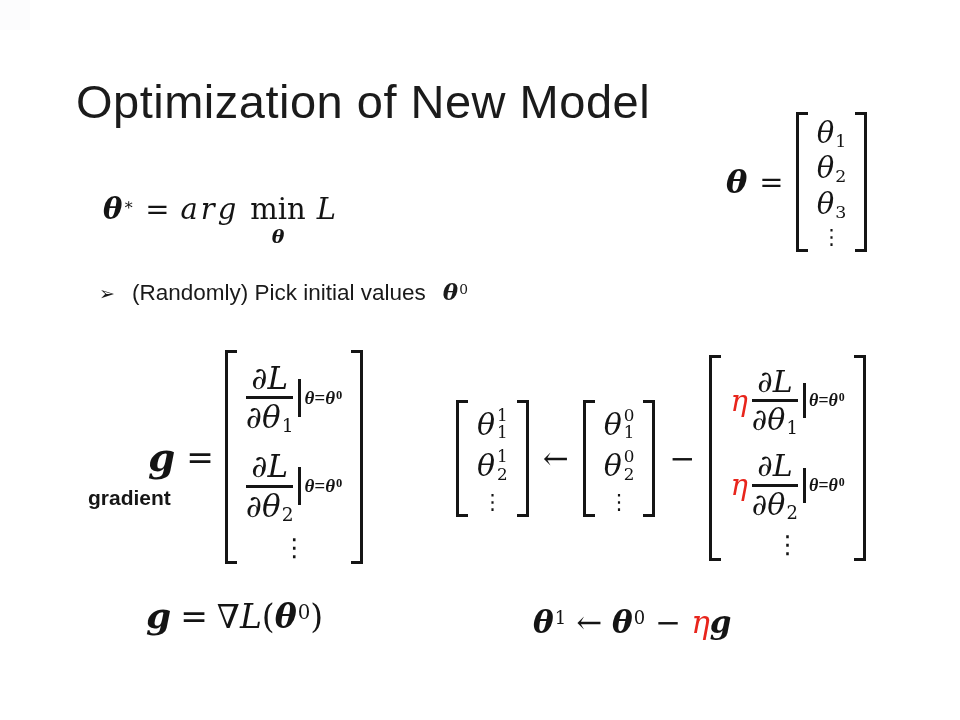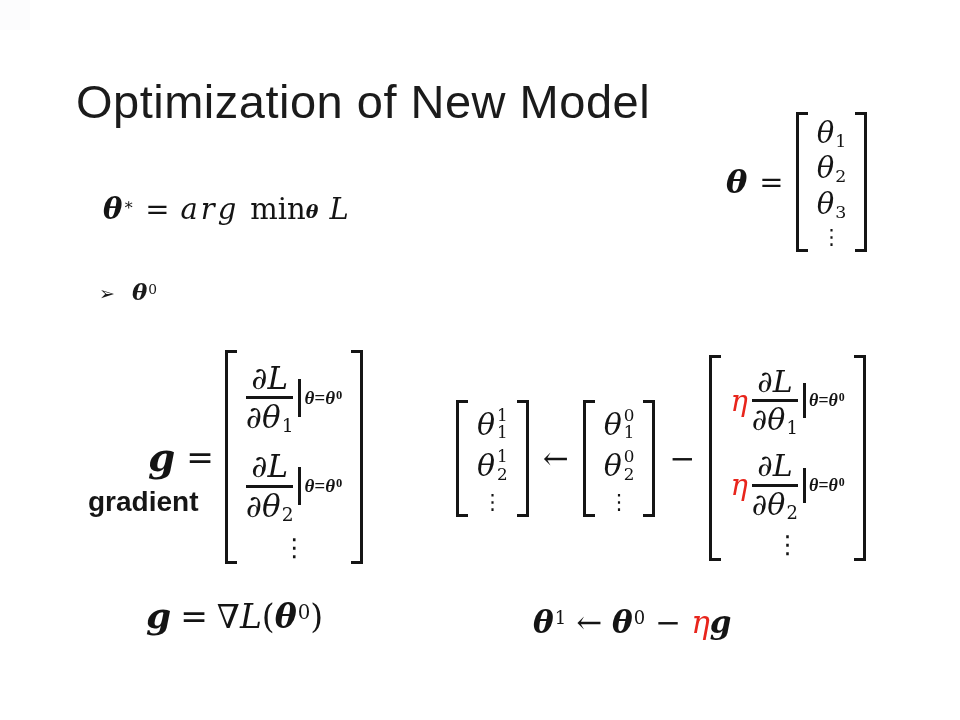--- a/index.html
+++ b/index.html
@@ -41,32 +41,32 @@
   .cond-txt { font-size:19px; font-weight:bold; font-style:italic; font-family:Liberation Serif, serif; display:inline-flex; align-items:baseline; }
   .cond-txt .csup { font-size:0.66em; font-style:normal; transform:translateY(-0.4em); margin-left:1px; }
 
   #theta-def { left:726px; top:112px; display:flex; align-items:center; gap:12px; font-size:29px; }
   #theta-def .lhs { font-size:32px; }
   #theta-def .tdrow { line-height:1.22; }
 
   #argmin { left:103px; top:192px; display:flex; align-items:baseline; gap:11px; font-size:29px; }
   #argmin .star { font-size:16px; transform:translateY(-0.55em); display:inline-block; margin-left:1px; }
   #argmin .argw { letter-spacing:3px; }
-  .minunder { display:inline-flex; flex-direction:row; align-items:center; line-height:1; }
+  .minunder { display:inline-flex; flex-direction:column; align-items:center; line-height:1; }
   .minunder .minsub { font-size:19px; margin-top:3px; }
 
   #bullet { left:99px; top:278px; display:flex; align-items:baseline; gap:17px; font-size:22.5px; color:#1a1a1a; }
   #bullet .marker { font-size:19px; }
   #bullet .btheta { font-size:23px; }
 
   #gradient-eq { left:148px; top:333px; height:248px; display:flex; align-items:center; gap:11px; }
   #gradient-eq .g { font-size:39px; }
   #gradient-eq .eqs { font-size:33px; }
   .gr-row { display:flex; align-items:center; margin:7px 0; font-size:31px; }
-  #gradient-label { left:88px; top:486px; font-size:28px; font-weight:bold; color:#161616;text-align:center; }
+  #gradient-label { left:88px; top:486px; font-size:21px; font-weight:bold; color:#161616;text-align:center; }
 
   #update-eq { left:456px; top:334px; height:248px; display:flex; align-items:center; gap:14px; font-size:30px; }
   #update-eq .op { font-size:31px; font-family:"DejaVu Serif",serif; }
   .uv-row { line-height:1.25; margin:2px 0; }
   .gv-row { display:flex; align-items:center; margin:6px 0; font-size:30px; }
   .gv-row .eta { font-size:29px; margin-right:4px; }
   .gv-row .vbar { height:35px; }
   .gv-row .cond-txt { font-size:18px; }
 
   #grad-formula { left:146px; top:594px; display:flex; align-items:baseline; gap:9px; font-size:33px; }
@@ -118,20 +118,21 @@
     <span class="ser it argw">arg</span>
     <span class="minunder ser">
       <span>min</span>
       <span class="minsub it b">θ</span>
     </span>
     <span class="ser it">L</span>
   </div>
 
   <div class="abs" id="bullet">
     <span class="marker">➢</span>
+    <span>(Randomly) Pick initial values</span>
     <span class="grp btheta">
       <span class="ser it b">θ</span>
         <span class="supd ser">0</span>
     </span>
   </div>
 
   <div class="abs" id="gradient-label">gradient</div>
 
   <div class="abs" id="gradient-eq">
     <span class="ser it b g">g</span>

